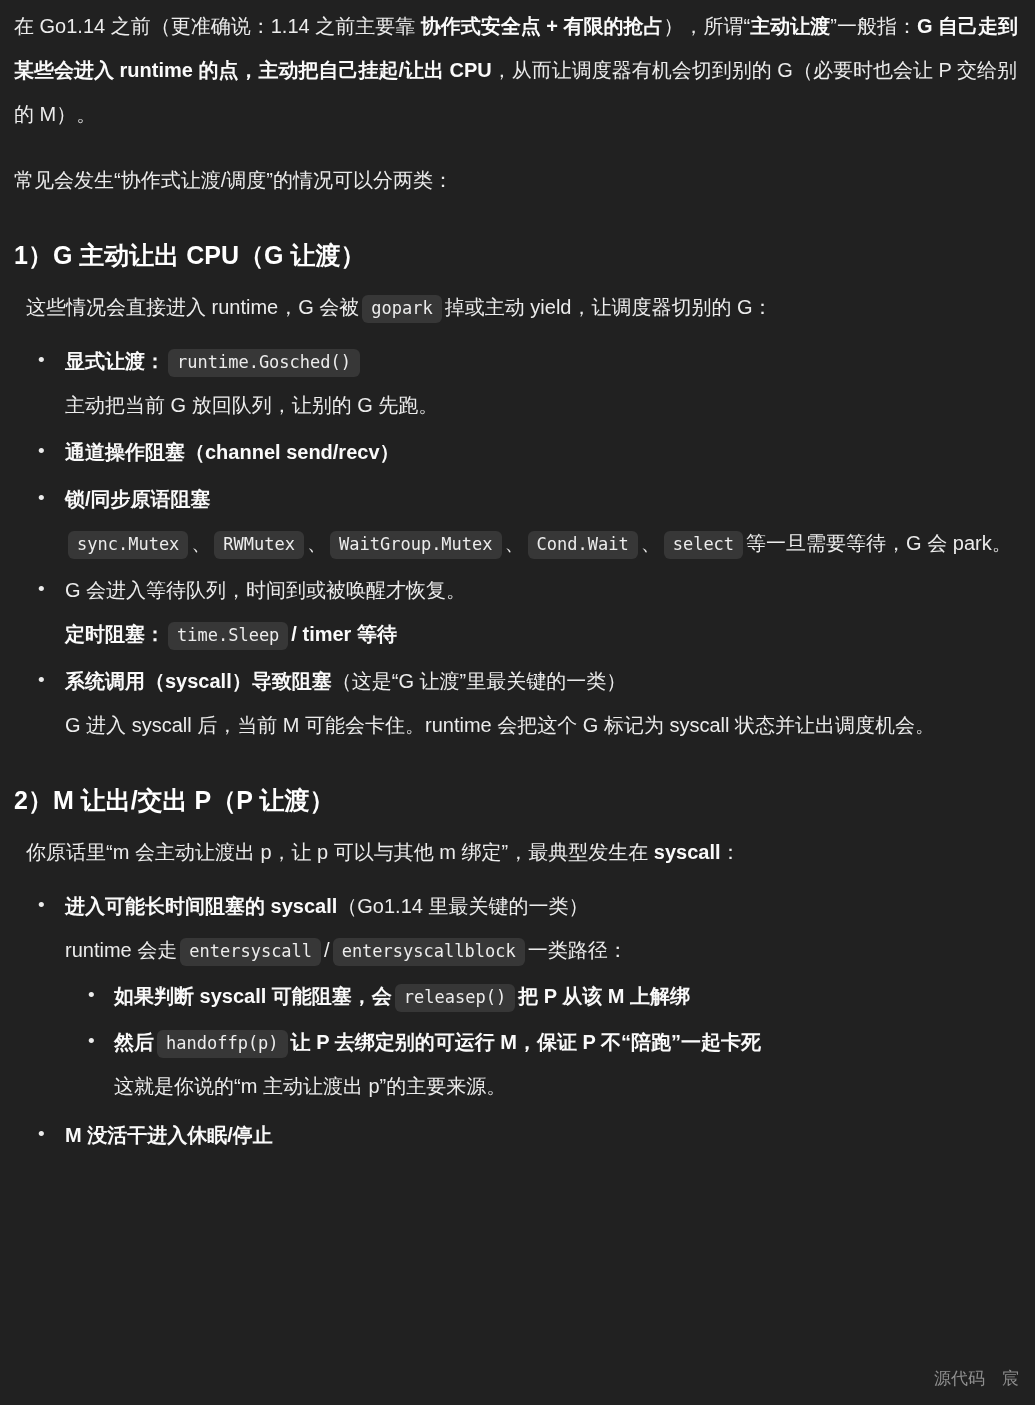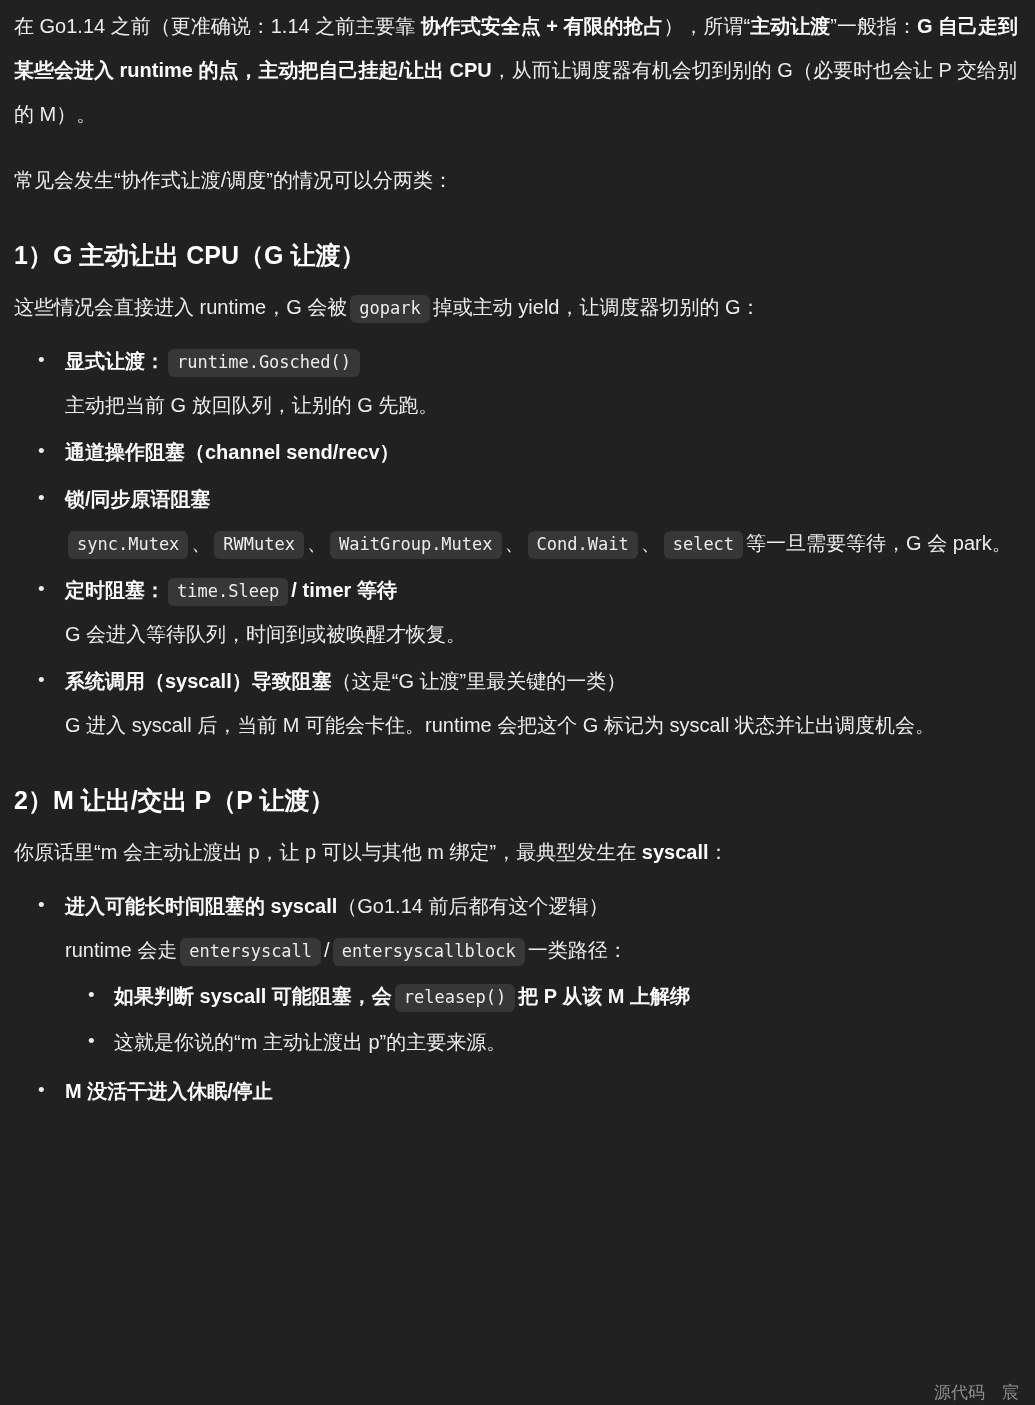--- a/index.html
+++ b/index.html
@@ -10,21 +10,21 @@
     color: #ececec;
     font-family: "Liberation Sans", "DejaVu Sans", sans-serif;
     font-size: 20px;
     line-height: 2.2;
     position: relative;
     overflow: hidden;
     box-sizing: border-box;
     padding: 4px 14px 0 14px;
   }
   p { margin: 0 0 22px 0; }
-  p.lead { margin: 0 0 6px 0; }
+  p.lead { margin: 0 0 6px 12px; }
   h2.sec {
     font-size: 25px;
     line-height: 1.4;
     font-weight: 700;
     color: #ffffff;
     margin: 36px 0 12px 0;
   }
   strong { font-weight: 700; color: #fafafa; }
   code.chip {
     font-family: "DejaVu Sans Mono", "Liberation Mono", monospace;
@@ -47,21 +47,21 @@
     font-size: 19px;
     user-select: none;
   }
   .item-body { flex: 1 1 auto; min-width: 0; }
   ul.nested { list-style: none; margin: 0; padding: 0; }
   ul.nested li { display: flex; margin: 2px 0; }
   ul.nested span.bullet { flex: 0 0 26px; margin-left: 23px; }
   .watermark {
     position: absolute;
     right: 16px;
-    bottom: 2px;
+    bottom: 16px;
     color: #8f8f8f;
     font-size: 17px;
     line-height: 1.2;
   }
 </style>
 </head>
 <body>
 
 <div class="message">
 
@@ -94,22 +94,22 @@
       <span class="bullet">•</span>
       <div class="item-body">
         <div><strong>锁/同步原语阻塞</strong></div>
         <div><code class="chip">sync.Mutex</code><span>、</span><code class="chip">RWMutex</code><span>、</span><code class="chip">WaitGroup.Mutex</code><span>、</span><code class="chip">Cond.Wait</code><span>、</span><code class="chip">select</code><span>等一旦需要等待，G 会 park。</span></div>
       </div>
     </li>
 
     <li>
       <span class="bullet">•</span>
       <div class="item-body">
+        <div>G 会进入等待队列，时间到或被唤醒才恢复。</div>
         <div><strong>定时阻塞：</strong><code class="chip">time.Sleep</code><strong>/ timer 等待</strong></div>
-        <div>G 会进入等待队列，时间到或被唤醒才恢复。</div>
       </div>
     </li>
 
     <li>
       <span class="bullet">•</span>
       <div class="item-body">
         <div><strong>系统调用（syscall）导致阻塞</strong><span>（这是“G 让渡”里最关键的一类）</span></div>
         <div>G 进入 syscall 后，当前 M 可能会卡住。runtime 会把这个 G 标记为 syscall 状态并让出调度机会。</div>
       </div>
     </li>
@@ -118,30 +118,31 @@
 
   <h2 class="sec">2）M 让出/交出 P（P 让渡）</h2>
 
   <p class="lead"><span>你原话里“m 会主动让渡出 p，让 p 可以与其他 m 绑定”，最典型发生在 </span><strong>syscall</strong><span>：</span></p>
 
   <ul class="blist">
 
     <li>
       <span class="bullet">•</span>
       <div class="item-body">
-        <div><strong>进入可能长时间阻塞的 syscall</strong><span>（Go1.14 前后都有这个逻辑）</span></div>
+        <div><strong>进入可能长时间阻塞的 syscall</strong><span>（Go1.14 里最关键的一类）</span></div>
         <div><span>runtime 会走</span><code class="chip">entersyscall</code><span>/</span><code class="chip">entersyscallblock</code><span>一类路径：</span></div>
         <ul class="nested">
           <li>
             <span class="bullet">•</span>
             <div class="item-body"><strong>如果判断 syscall 可能阻塞，会</strong><code class="chip">releasep()</code><strong>把 P 从该 M 上解绑</strong></div>
           </li>
           <li>
             <span class="bullet">•</span>
             <div class="item-body">
+              <div><strong>然后</strong><code class="chip">handoffp(p)</code><strong>让 P 去绑定别的可运行 M，保证 P 不“陪跑”一起卡死</strong></div>
               <div>这就是你说的“m 主动让渡出 p”的主要来源。</div>
             </div>
           </li>
         </ul>
       </div>
     </li>
 
     <li>
       <span class="bullet">•</span>
       <div class="item-body">

